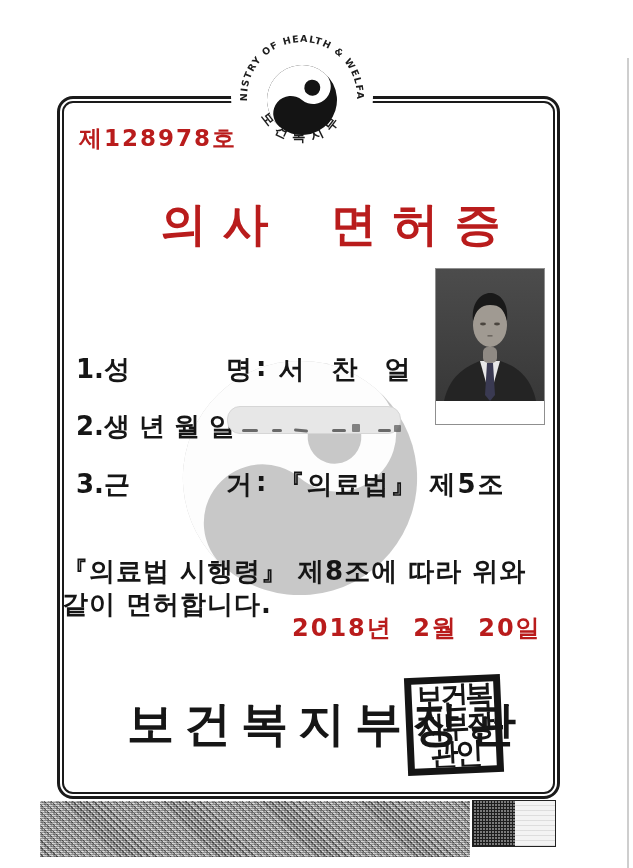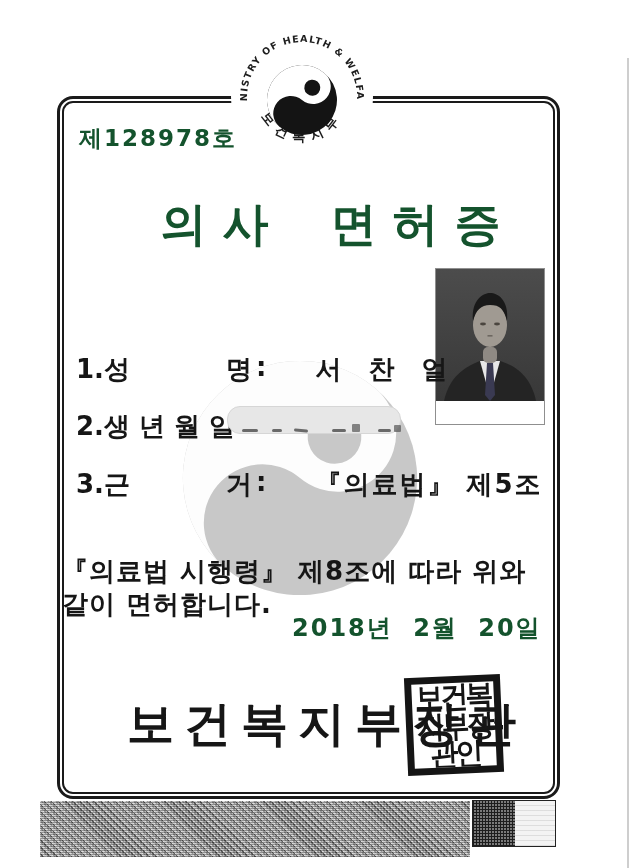--- a/index.html
+++ b/index.html
@@ -18,28 +18,28 @@
   }
   .border-inner{
     position:absolute;inset:2px;border:2px solid #1a1a1a;border-radius:11px;
   }
   
   .emblem{left:231px;top:26px;width:142px;height:142px;z-index:4;}
   .emblem svg{display:block;}
   
   .watermark{left:178px;top:356px;width:244px;height:244px;z-index:2;opacity:.78;}
   
-  .ink{color:#14532d;font-weight:bold;}
+  .ink{color:#b91c1c;font-weight:bold;}
   .cert-number{left:79px;top:123px;font-size:23px;letter-spacing:2px;z-index:3;}
   .cert-title{left:57px;top:194px;width:563px;text-align:center;font-size:46px;
     letter-spacing:16px;word-spacing:14px;z-index:3;}
   .field{left:76px;display:flex;align-items:flex-start;font-size:26px;font-weight:bold;z-index:3;}
   .f-group{width:176px;display:flex;justify-content:space-between;}
   .f-colon{margin:0 12px 0 4px;}
-  .f-value{letter-spacing:2px;white-space:nowrap;margin-left:37px;}
+  .f-value{letter-spacing:2px;white-space:nowrap;}
   .f-value.name{letter-spacing:9px;}
   .field-1{top:352px;}
   .field-2{top:409px;}
   .field-3{top:467px;}
   .redaction{
     left:227px;top:406px;width:172px;height:26px;border-radius:13px;
     background:#e7e7e7;border:1px solid #d6d6d6;z-index:3;
   }
   .remnant{position:absolute;background:#4a4a4a;height:3px;border-radius:2px;bottom:1px;opacity:.8;}
   .r1{left:14px;width:16px;}

